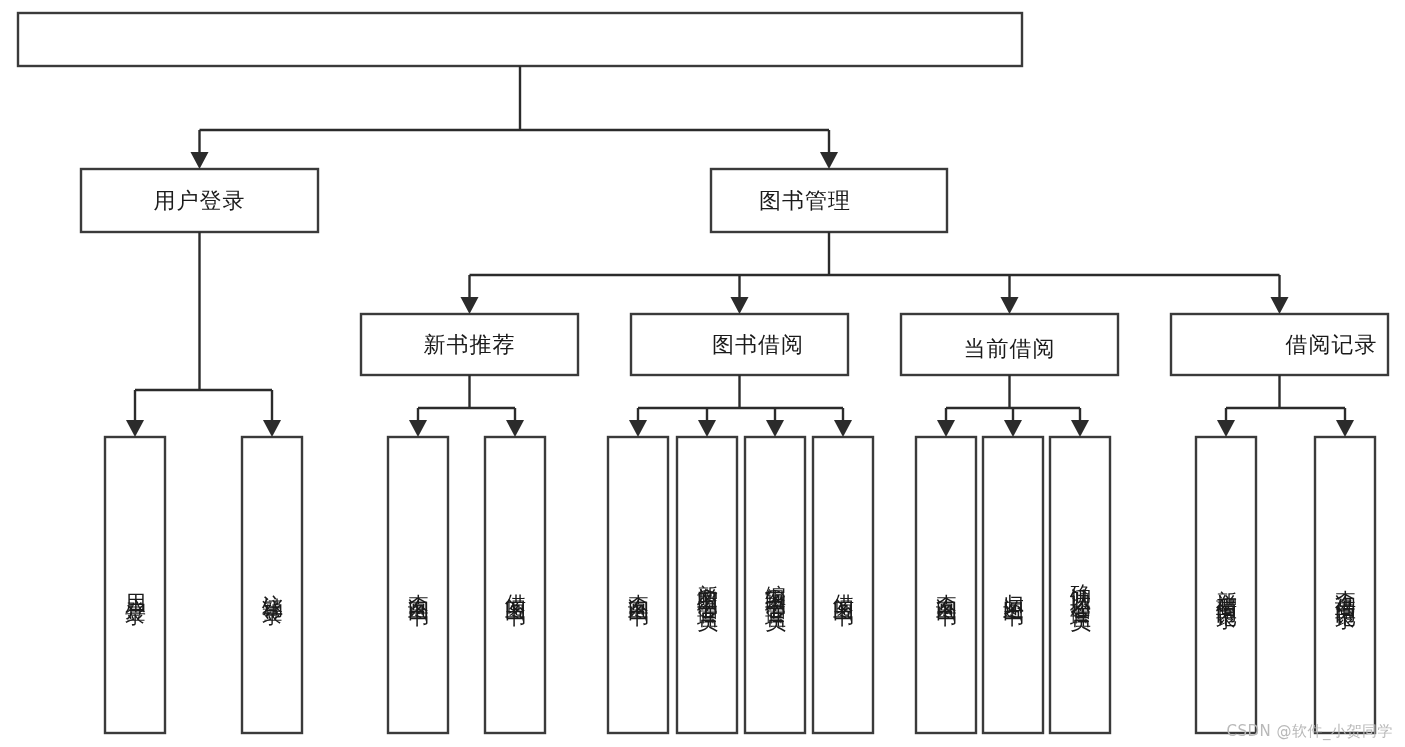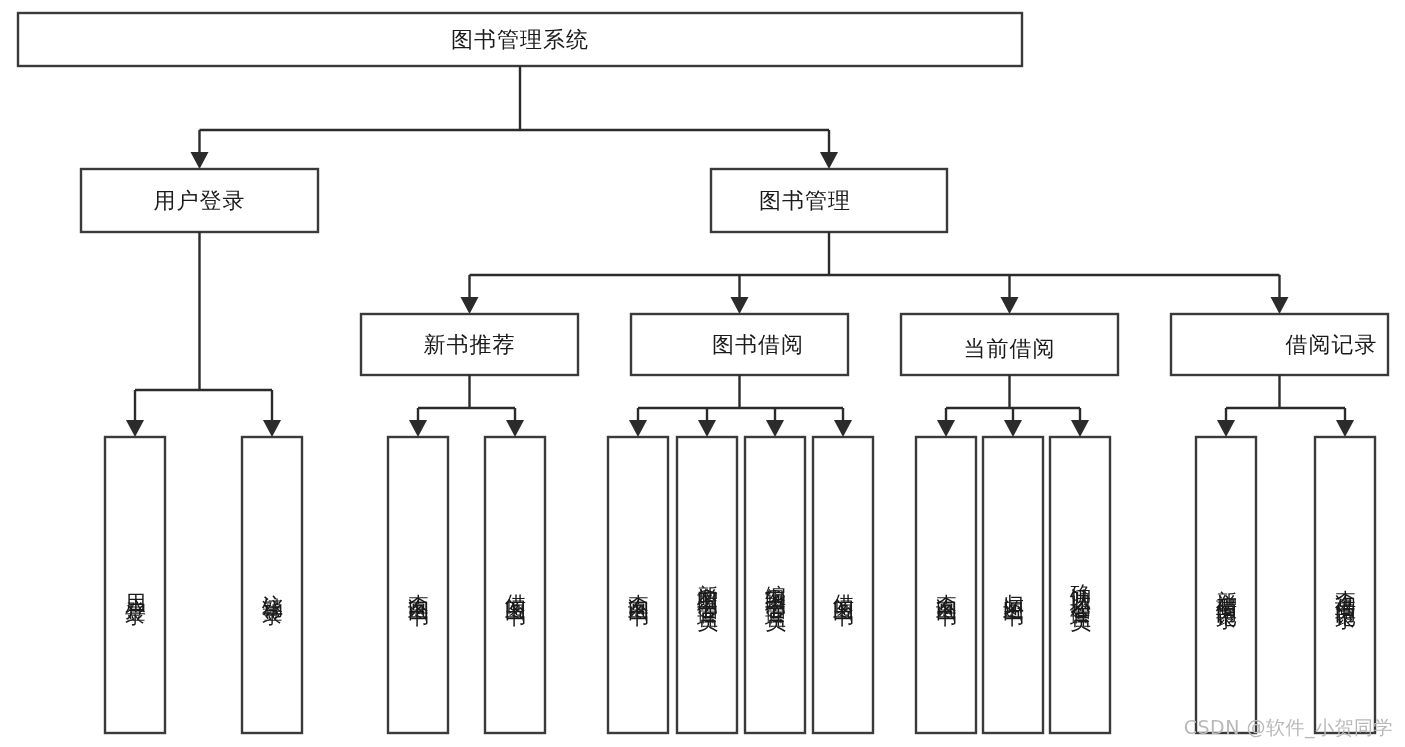--- a/index.html
+++ b/index.html
@@ -70,21 +70,21 @@
     font-size: 22px;
     color: #1a1a1a;
     white-space: nowrap;
     letter-spacing: 1px;
   }
   #watermark {
     position: absolute;
     right: 12px;
     bottom: 6px;
     font-family: "DejaVu Sans", "Liberation Sans", sans-serif;
-    font-size: 19px;
+    font-size: 15px;
     color: #b9b9b9;
     white-space: nowrap;
     letter-spacing: 0.5px;
     margin-top: 8px;
   }
 </style>
 </head>
 <body>
 
 <div id="diagram-root">
@@ -167,23 +167,20 @@
         <line x1="1279.5" y1="375" x2="1279.5" y2="408" class="edge-line"></line>
         <line x1="1226" y1="408" x2="1345" y2="408" class="edge-line"></line>
         <line x1="1226" y1="408" x2="1226" y2="421" class="edge-line"></line>
         <polygon points="1217,420 1235,420 1226,437" class="arrow-head"></polygon>
         <line x1="1345" y1="408" x2="1345" y2="421" class="edge-line"></line>
         <polygon points="1336,420 1354,420 1345,437" class="arrow-head"></polygon>
       </g>
 
   </svg>
 
-  <div class="hlabel-wrap" id="lbl-root" style="left: 18px; top: 13px; width: 1004px; height: 53px;">
-    <span class="hlabel-text">图书管理系统</span>
-  </div>
 
   <div class="hlabel-wrap" id="lbl-l2-0" style="left: 81px; top: 169px; width: 237px; height: 63px;">
     <span class="hlabel-text">用户登录</span>
   </div>
   <div class="hlabel-wrap" id="lbl-l2-1" style="left: 711px; top: 169px; width: 188px; height: 63px;">
     <span class="hlabel-text">图书管理</span>
   </div>
 
   <div class="hlabel-wrap" id="lbl-l3-0" style="left: 361px; top: 314px; width: 217px; height: 61px;">
     <span class="hlabel-text">新书推荐</span>

